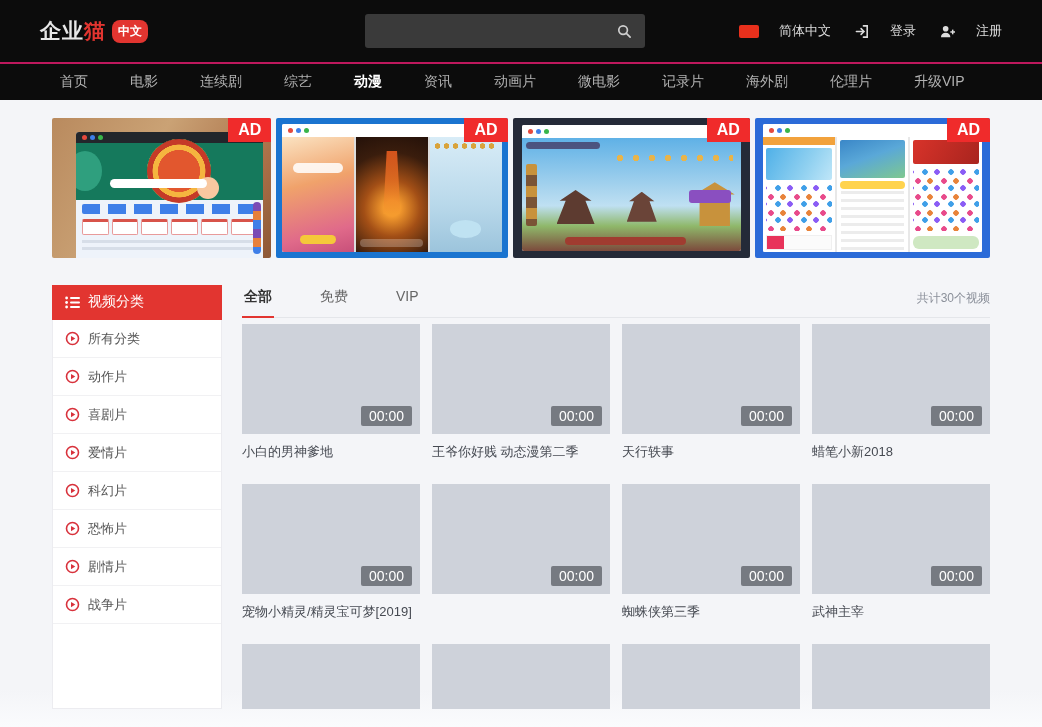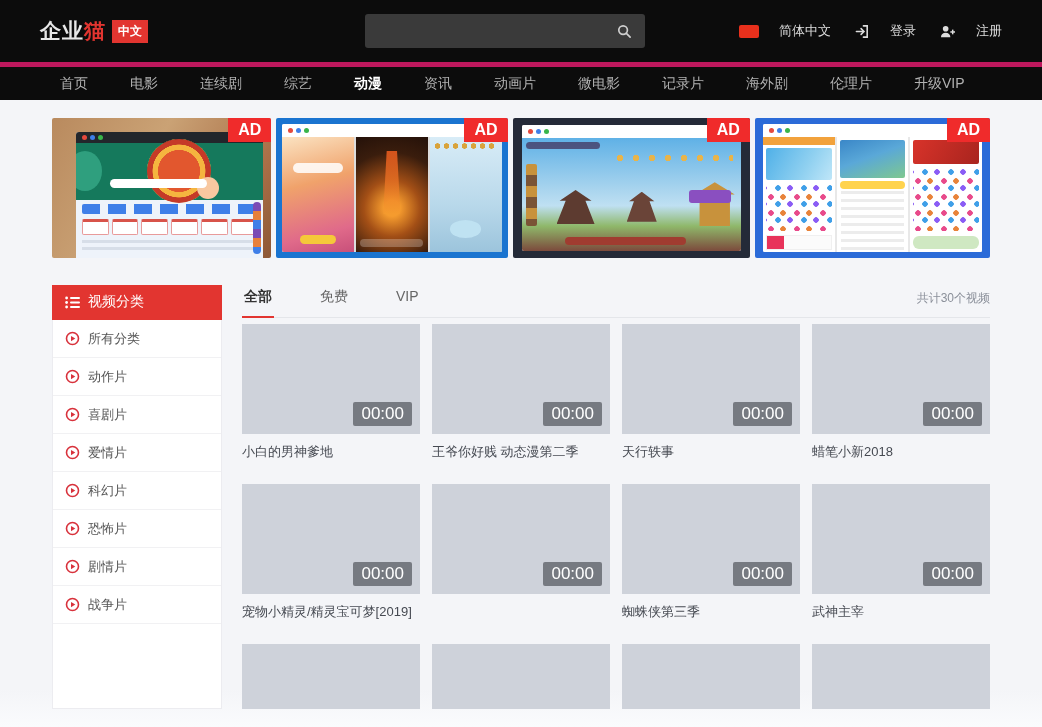--- a/index.html
+++ b/index.html
@@ -13,38 +13,38 @@
 
   
   .top-header {
     position:relative; height:62px; background:#0c0c0c;
     display:flex; align-items:center; padding:0 40px;
   }
   .logo { font-size:21px; font-weight:bold; color:#e8e8e8; letter-spacing:1px; display:flex; align-items:center; cursor:pointer; }
   .logo .accent { color:#e23530; }
   .logo-badge {
     background:#e23530; color:#fff; font-size:12px; font-weight:bold;
-    padding:3px 6px; border-radius:0; margin-left:6px; letter-spacing:0;
+    padding:3px 6px; border-radius:8px; margin-left:6px; letter-spacing:0;
   }
   .search-wrap {
     position:absolute; left:365px; top:14px; width:280px; height:34px;
     background:#3a3a3a; border-radius:3px; display:flex; align-items:center;
   }
   .search-wrap input {
     flex:1; height:100%; background:transparent; border:none; outline:none;
     color:#ddd; font-size:13px; padding:0 10px;
   }
   .search-btn { width:42px; height:100%; background:transparent; border:none; display:flex; align-items:center; justify-content:center; cursor:pointer; }
   .header-actions { margin-left:auto; display:flex; align-items:center; gap:24px; }
   .header-actions a { color:#ddd; font-size:13px; display:flex; align-items:center; gap:20px; }
   .flag-cn { width:20px; height:13px; background:#e8301c; border-radius:2px; display:inline-block; }
 
   
   .main-nav {
-    height:38px; background:#0c0c0c; border-top:5px solid #be185d;
+    height:38px; background:#0c0c0c; border-top:2px solid #be185d;
     display:flex; align-items:center; padding:0 60px;
   }
   .nav-item { color:#b2b2b2; font-size:14px; margin-right:42px; cursor:pointer; white-space:nowrap; }
   .nav-item.active { color:#fff; font-weight:bold; }
 
   
   .page { height:627px; overflow:hidden; background:linear-gradient(180deg,#f4f5f8 0%,#f4f5f8 94%,#fafbfd 100%); }
 
   
   .ad-row { display:flex; gap:5px; padding:18px 52px 0; }
@@ -148,21 +148,21 @@
   
   .main { flex:1; min-width:0; }
   .tabs-row { display:flex; align-items:flex-start; border-bottom:1px solid #e4e6ea; }
   .tab { font-size:14px; color:#666; padding:3px 2px 10px; margin-right:44px; cursor:pointer; border-bottom:2px solid transparent; margin-bottom:-1px; }
   .tab.active { color:#333; font-weight:bold; border-bottom-color:#e23530; }
   .total { margin-left:auto; font-size:12px; color:#8a8f99; padding-top:5px; }
 
   .grid { display:grid; grid-template-columns:repeat(4,1fr); column-gap:12px; row-gap:23px; margin-top:6px; }
   .card { cursor:pointer; }
   .thumb { position:relative; height:110px; background:#ced2da; }
-  .dur { position:absolute; right:8px; bottom:8px; background:rgba(45,50,56,.55); color:#fff; font-size:17px; padding:2px 8px; border-radius:2px; }
+  .dur { position:absolute; right:8px; bottom:8px; background:rgba(45,50,56,.55); color:#fff; font-size:14px; padding:2px 8px; border-radius:2px; }
   .v-title { margin-top:9px; font-size:13px; color:#464a52; white-space:nowrap; overflow:hidden; text-overflow:ellipsis; }
 </style>
 </head>
 <body>
 
 <header class="top-header">
   <div class="logo">
     <span>企业</span>
       <span class="accent">猫</span>
     <span class="logo-badge">中文</span>

